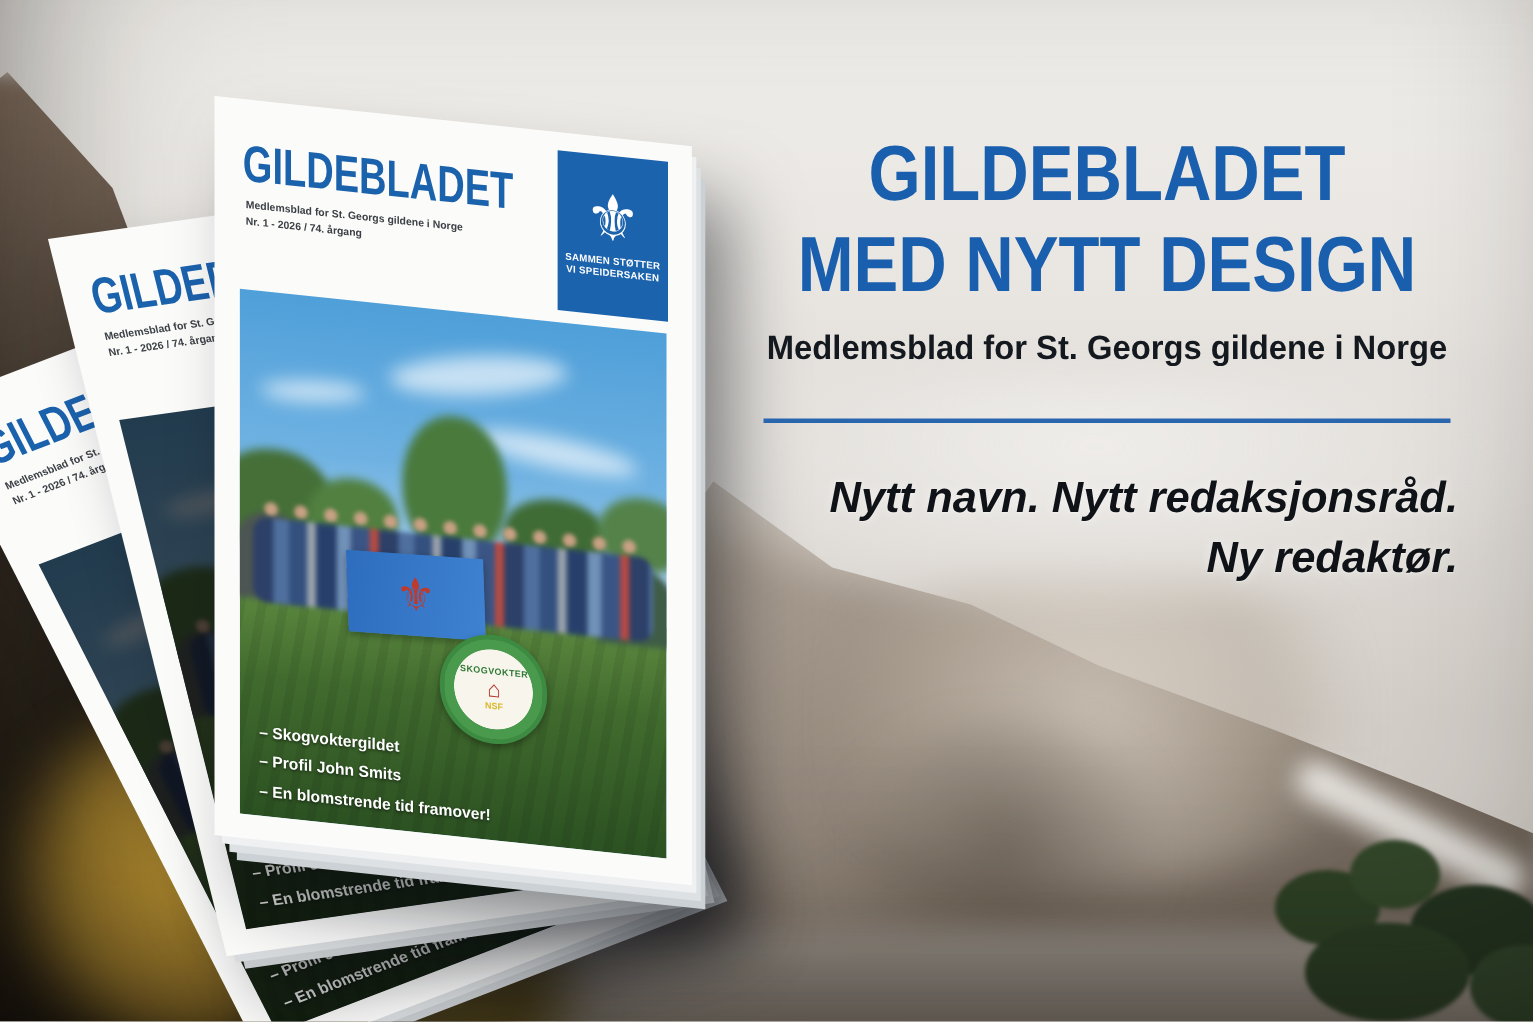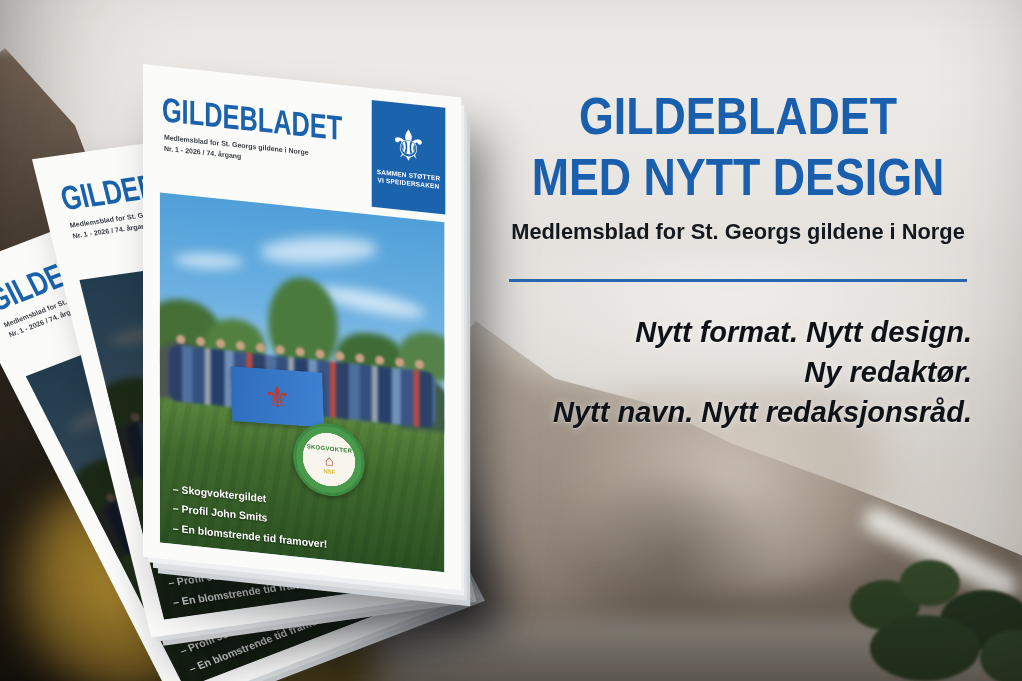--- a/index.html
+++ b/index.html
@@ -261,17 +261,16 @@
 </div>
 
 <div class="panel">
   <h1>
     <div>GILDEBLADET</div>
     <div>MED NYTT DESIGN</div>
   </h1>
   <div class="subheading">Medlemsblad for St. Georgs gildene i Norge</div>
   <div class="divider"></div>
   <div class="taglines">
-    <div>Nytt format. Nytt design.</div>
+    <div>Nytt navn. Nytt redaksjonsråd.</div>
     <div>Ny redaktør.</div>
-    <div>Nytt navn. Nytt redaksjonsråd.</div>
   </div>
 </div>
 
 </body></html>

